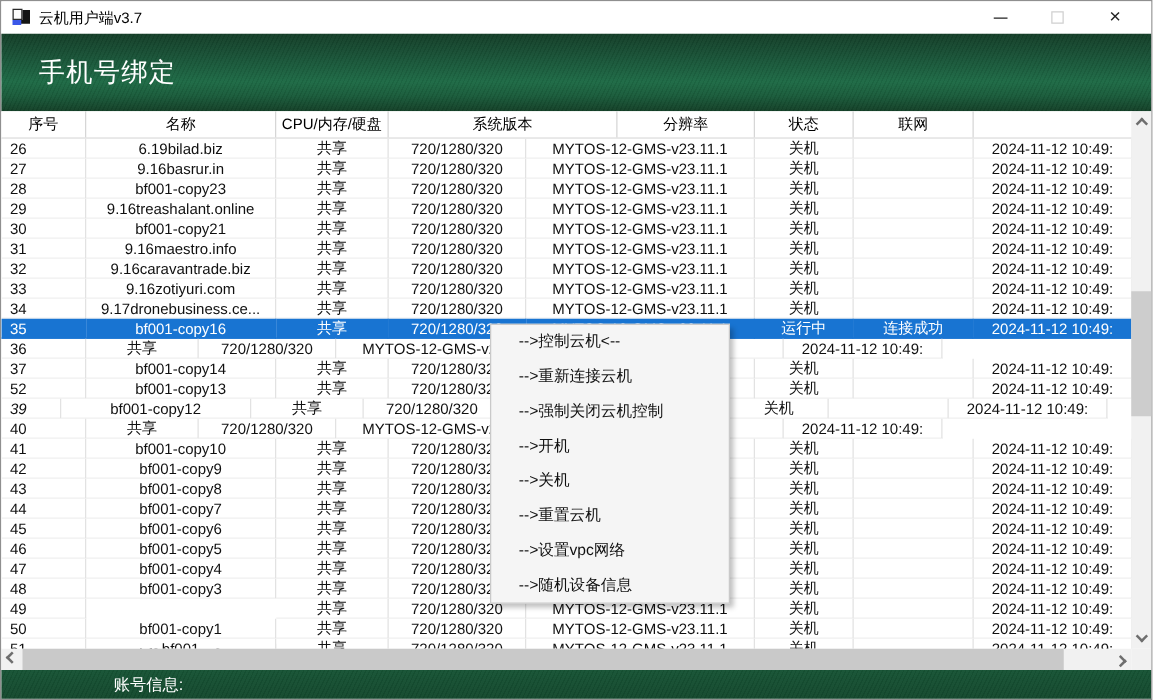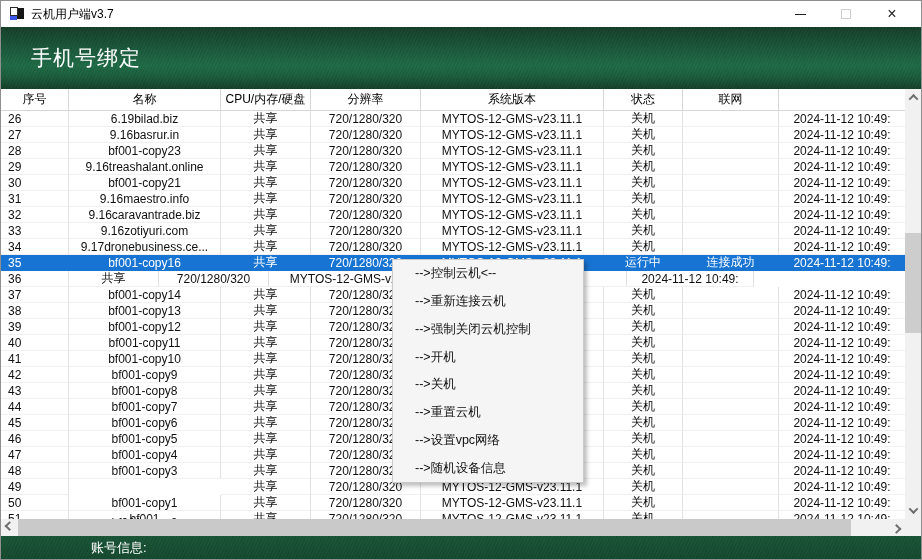--- a/index.html
+++ b/index.html
@@ -131,22 +131,22 @@
   </div>
 
   <div class="banner">
     <span class="banner-title">手机号绑定</span>
   </div>
 
   <div class="thead" id="thead">
       <div class="th" style="width: 68px;">序号</div>
       <div class="th" style="width: 152px;">名称</div>
       <div class="th" style="width: 90px;">CPU/内存/硬盘</div>
+      <div class="th" style="width: 183px;">系统版本</div>
       <div class="th" style="width: 110px;">分辨率</div>
-      <div class="th" style="width: 183px;">系统版本</div>
       <div class="th" style="width: 79px;">状态</div>
       <div class="th" style="width: 96px;">联网</div>
       <div class="th" style="width: 127px; margin-top: 45px;">坑位到期时间</div>
     </div>
 
   <div class="tbody" id="tbody">
       <div class="tr">
         <div class="td c0" style="width: 68px;">26</div>
         <div class="td c1" style="width: 152px;">6.19bilad.biz</div>
         <div class="td c2" style="width: 90px;">共享</div>
@@ -259,42 +259,41 @@
         <div class="td c0" style="width: 68px;">37</div>
         <div class="td c1" style="width: 152px;">bf001-copy14</div>
         <div class="td c2" style="width: 90px;">共享</div>
         <div class="td c3" style="width: 110px;">720/1280/320</div>
         <div class="td c4" style="width: 183px;">MYTOS-12-GMS-v23.11.1</div>
         <div class="td c5" style="width: 79px;">关机</div>
         <div class="td c6" style="width: 96px;"></div>
         <div class="td c7" style="width: 127px;">2024-11-12 10:49:</div>
       </div>
       <div class="tr">
-        <div class="td c0" style="width: 68px;">38</div>
+        <div class="td c0" style="width: 68px;">52</div>
         <div class="td c1" style="width: 152px;">bf001-copy13</div>
         <div class="td c2" style="width: 90px;">共享</div>
         <div class="td c3" style="width: 110px;">720/1280/320</div>
         <div class="td c4" style="width: 183px;">MYTOS-12-GMS-v23.11.1</div>
         <div class="td c5" style="width: 79px;">关机</div>
         <div class="td c6" style="width: 96px;"></div>
         <div class="td c7" style="width: 127px;">2024-11-12 10:49:</div>
       </div>
       <div class="tr">
-        <div class="td c0" style="width: 68px;">39</div>
+        <div class="td c0" style="width: 48px; font-style: italic;">39</div>
         <div class="td c1" style="width: 152px;">bf001-copy12</div>
         <div class="td c2" style="width: 90px;">共享</div>
         <div class="td c3" style="width: 110px;">720/1280/320</div>
         <div class="td c4" style="width: 183px;">MYTOS-12-GMS-v23.11.1</div>
         <div class="td c5" style="width: 79px;">关机</div>
         <div class="td c6" style="width: 96px;"></div>
         <div class="td c7" style="width: 127px;">2024-11-12 10:49:</div>
       </div>
       <div class="tr">
         <div class="td c0" style="width: 68px;">40</div>
-        <div class="td c1" style="width: 152px;">bf001-copy11</div>
         <div class="td c2" style="width: 90px;">共享</div>
         <div class="td c3" style="width: 110px;">720/1280/320</div>
         <div class="td c4" style="width: 183px;">MYTOS-12-GMS-v23.11.1</div>
         <div class="td c5" style="width: 79px;">关机</div>
         <div class="td c6" style="width: 96px;"></div>
         <div class="td c7" style="width: 127px;">2024-11-12 10:49:</div>
       </div>
       <div class="tr">
         <div class="td c0" style="width: 68px;">41</div>
         <div class="td c1" style="width: 152px;">bf001-copy10</div>

